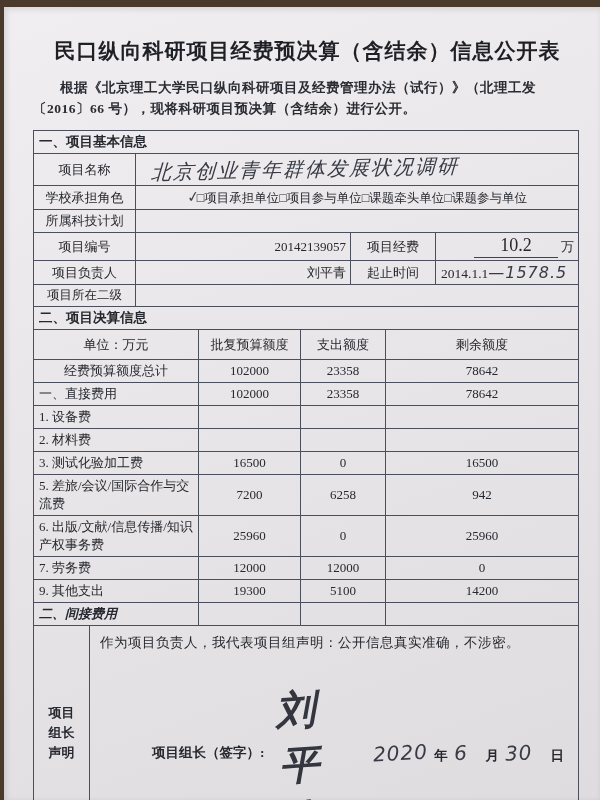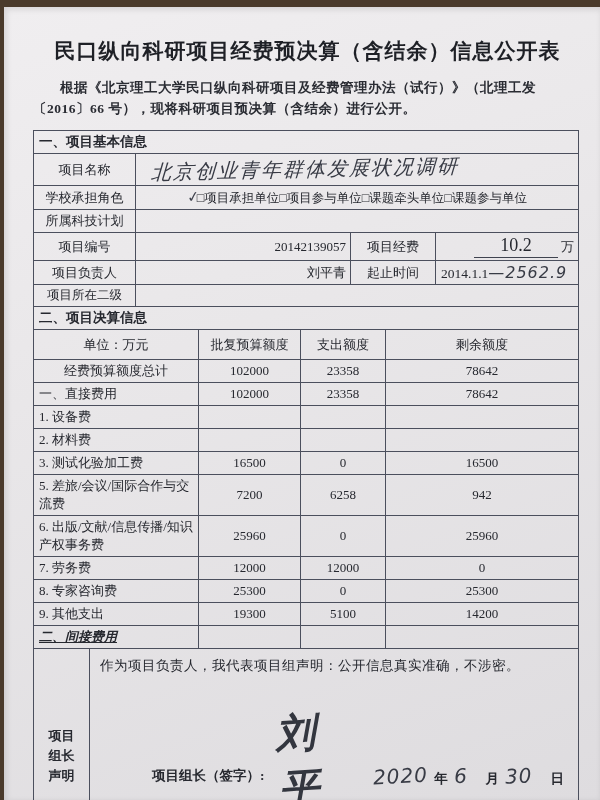--- a/index.html
+++ b/index.html
@@ -59,21 +59,21 @@
   .t1 td.val { text-align: right; }
   .center { text-align: center; }
   .left { text-align: left; padding-left: 5px; }
   .h28 { height: 28px; }
   .h22 { height: 22px; }
   .h21 { height: 21px; }
   .h23 { height: 23px; }
   .h30 { height: 30px; }
   .h40 { height: 40px; }
   .num { text-align: center; }
-  .bold { font-weight: bold; text-decoration: underline; }
+  .bold { font-weight: bold; }
   .hand {
     font-family: "DejaVu Sans", cursive;
     color: #383b45;
     font-style: italic;
   }
   .project-name-hand {
     font-size: 20px;
     letter-spacing: 2px;
     display: inline-block;
     transform: rotate(-1.2deg) skewX(-4deg);
@@ -171,21 +171,21 @@
       <td class="val">
         <span class="underline-val">10.2</span>
         <span>万</span>
       </td>
     </tr>
     <tr>
       <td class="lbl h23">项目负责人</td>
       <td class="val">刘平青</td>
       <td class="lbl">起止时间</td>
       <td class="left" style="white-space:nowrap;">
-        <span style="font-size:13.5px;">2014.1.1</span><span class="hand duration-hand">—2562.9</span>
+        <span style="font-size:13.5px;">2014.1.1</span><span class="hand duration-hand">—1578.5</span>
       </td>
     </tr>
     <tr>
       <td class="lbl h21" style="font-size:12.5px;">项目所在二级</td>
       <td colspan="3"></td>
     </tr>
   </tbody>
     </table>
 
   <table class="t2 t-stack" style="margin-top:-1px;">
@@ -245,26 +245,20 @@
       <td class="left h40">6. 出版/文献/信息传播/知识产权事务费</td>
       <td class="num">25960</td>
       <td class="num">0</td>
       <td class="num">25960</td>
     </tr>
     <tr>
       <td class="left h22">7. 劳务费</td>
       <td class="num">12000</td>
       <td class="num">12000</td>
       <td class="num">0</td>
-    </tr>
-    <tr>
-      <td class="left h22">8. 专家咨询费</td>
-      <td class="num">25300</td>
-      <td class="num">0</td>
-      <td class="num">25300</td>
     </tr>
     <tr>
       <td class="left h23">9. 其他支出</td>
       <td class="num">19300</td>
       <td class="num">5100</td>
       <td class="num">14200</td>
     </tr>
     <tr>
       <td class="left h21 bold" style="font-style:italic;">二、间接费用</td>
       <td class="num"></td>

